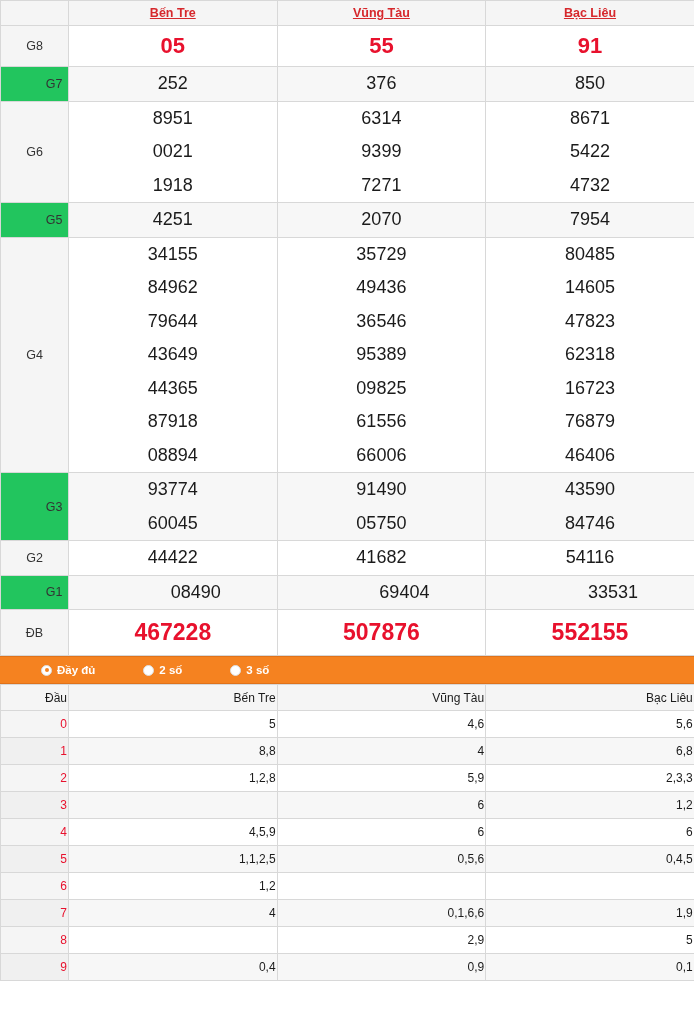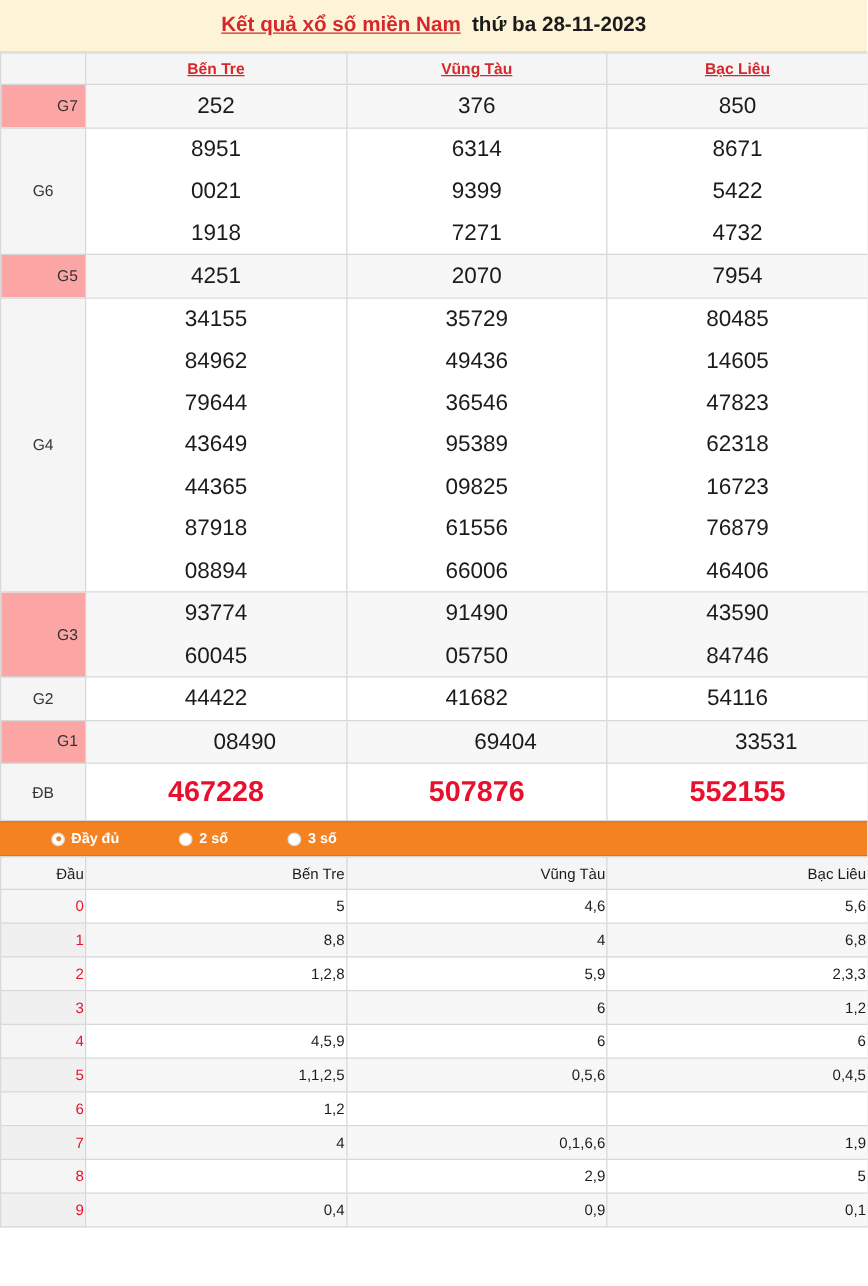--- a/index.html
+++ b/index.html
@@ -83,21 +83,21 @@
   tr.r-g6 td.num { height: 95px; }
   tr.r-g5 td.num { height: 33px; }
   tr.r-g4 td.num { height: 222px; }
   tr.r-g3 td.num { height: 65px; }
   tr.r-g2 td.num { height: 33px; }
   tr.r-g1 td.num { height: 33px; padding-left: 46px; }
   tr.r-db td.num { font-size: 23px; font-weight: bold; color: #e8112d; height: 46px; }
 
   tr.r-g8 td.row-label, tr.r-db td.row-label { font-weight: normal; }
   tr.alt td.num { background: #f7f7f7; }
-  tr.alt td.row-label { background: #fca5a5; padding-left: 40px; }
+  tr.alt td.row-label { background: #22c55e; padding-left: 40px; }
 
   
   .filterbar {
     height: 28px;
     background: #f58220;
     display: flex;
     align-items: center;
     padding-left: 9px;
     gap: 16px;
     border-top: 1px solid #e0721a;
@@ -159,41 +159,49 @@
     font-size: 12px;
   }
   table.dau tr.alt td { background: #f7f7f7; }
   table.dau tr.alt td.key { background: #f0f0f0; }
 </style>
 </head>
 <body>
 
 <div id="page">
 
-  <div class="header">
-    <span class="header-title">Kết quả xổ số miền Nam</span>
-    <span class="header-date">thứ ba 28-11-2023</span>
-  </div>
 
   <table class="results">
     <colgroup>
       <col class="c-label">
         <col class="c-prov">
         <col class="c-prov">
         <col class="c-prov">
     </colgroup>
     <thead>
       <tr>
         <th class="corner-head"></th>
         <th class="prov-head">Bến Tre</th>
         <th class="prov-head">Vũng Tàu</th>
         <th class="prov-head">Bạc Liêu</th>
       </tr>
     </thead>
     <tbody id="results-body">
+        <tr class="r-g8">
+          <td class="row-label">G8</td>
+          <td class="num">
+            <span class="n">05</span>
+          </td>
+          <td class="num">
+            <span class="n">55</span>
+          </td>
+          <td class="num">
+            <span class="n">91</span>
+          </td>
+        </tr>
         <tr class="r-g7 alt">
           <td class="row-label">G7</td>
           <td class="num">
             <span class="n">252</span>
           </td>
           <td class="num">
             <span class="n">376</span>
           </td>
           <td class="num">
             <span class="n">850</span>

